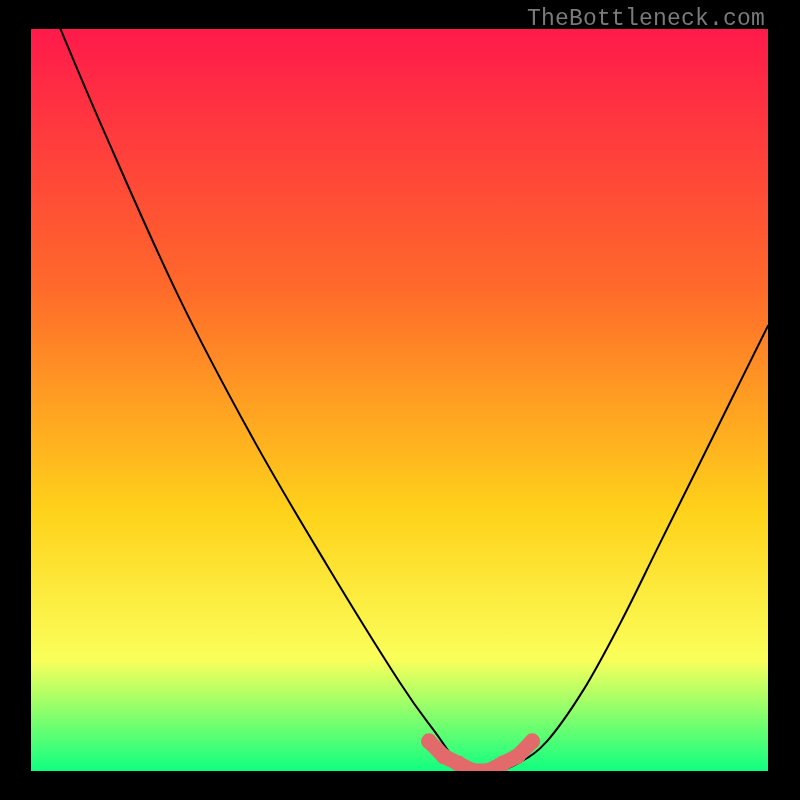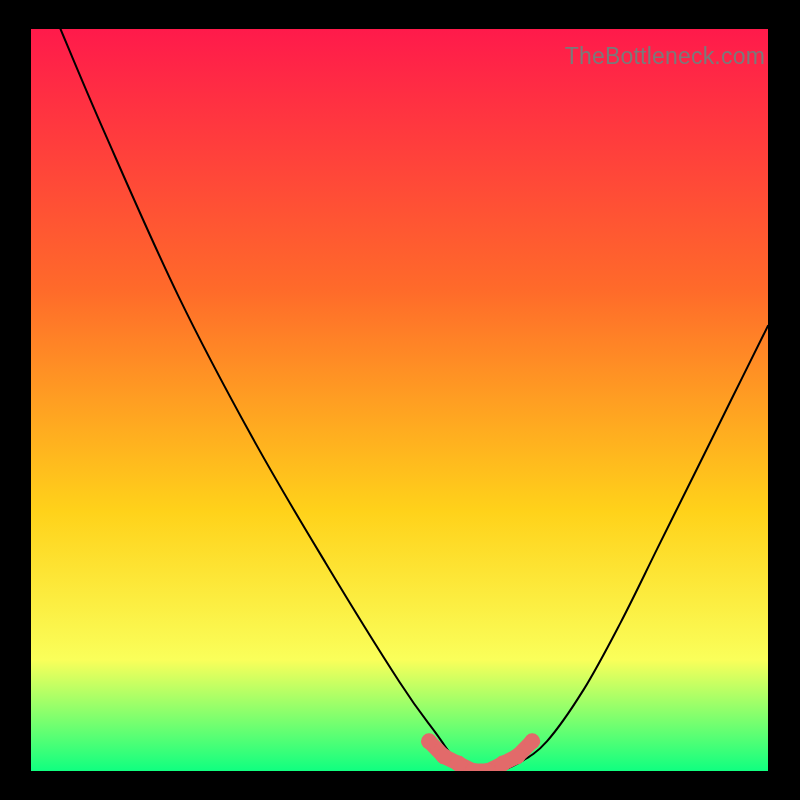--- a/index.html
+++ b/index.html
@@ -22,26 +22,25 @@
     position: absolute;
     left: 0;
     top: 0;
     width: 737px;
     height: 742px;
   }
   .watermark {
     position: absolute;
     top: 6px;
     right: 35px;
-    font-family: Liberation Sans, sans-serif;
+    font-family: Liberation Mono, monospace;
     font-size: 23px;
     font-weight: 500;
     color: #7a7a7a;
     letter-spacing: 0.2px;
-    margin-top: 37px;
   }
   svg { display: block; }
 </style>
 </head>
 <body>
 
 <div class="frame">
   <svg class="plot-area" viewBox="0 0 737 742" preserveAspectRatio="none">
     <defs>
       <linearGradient id="bg-grad" x1="0" y1="0" x2="0" y2="1">

